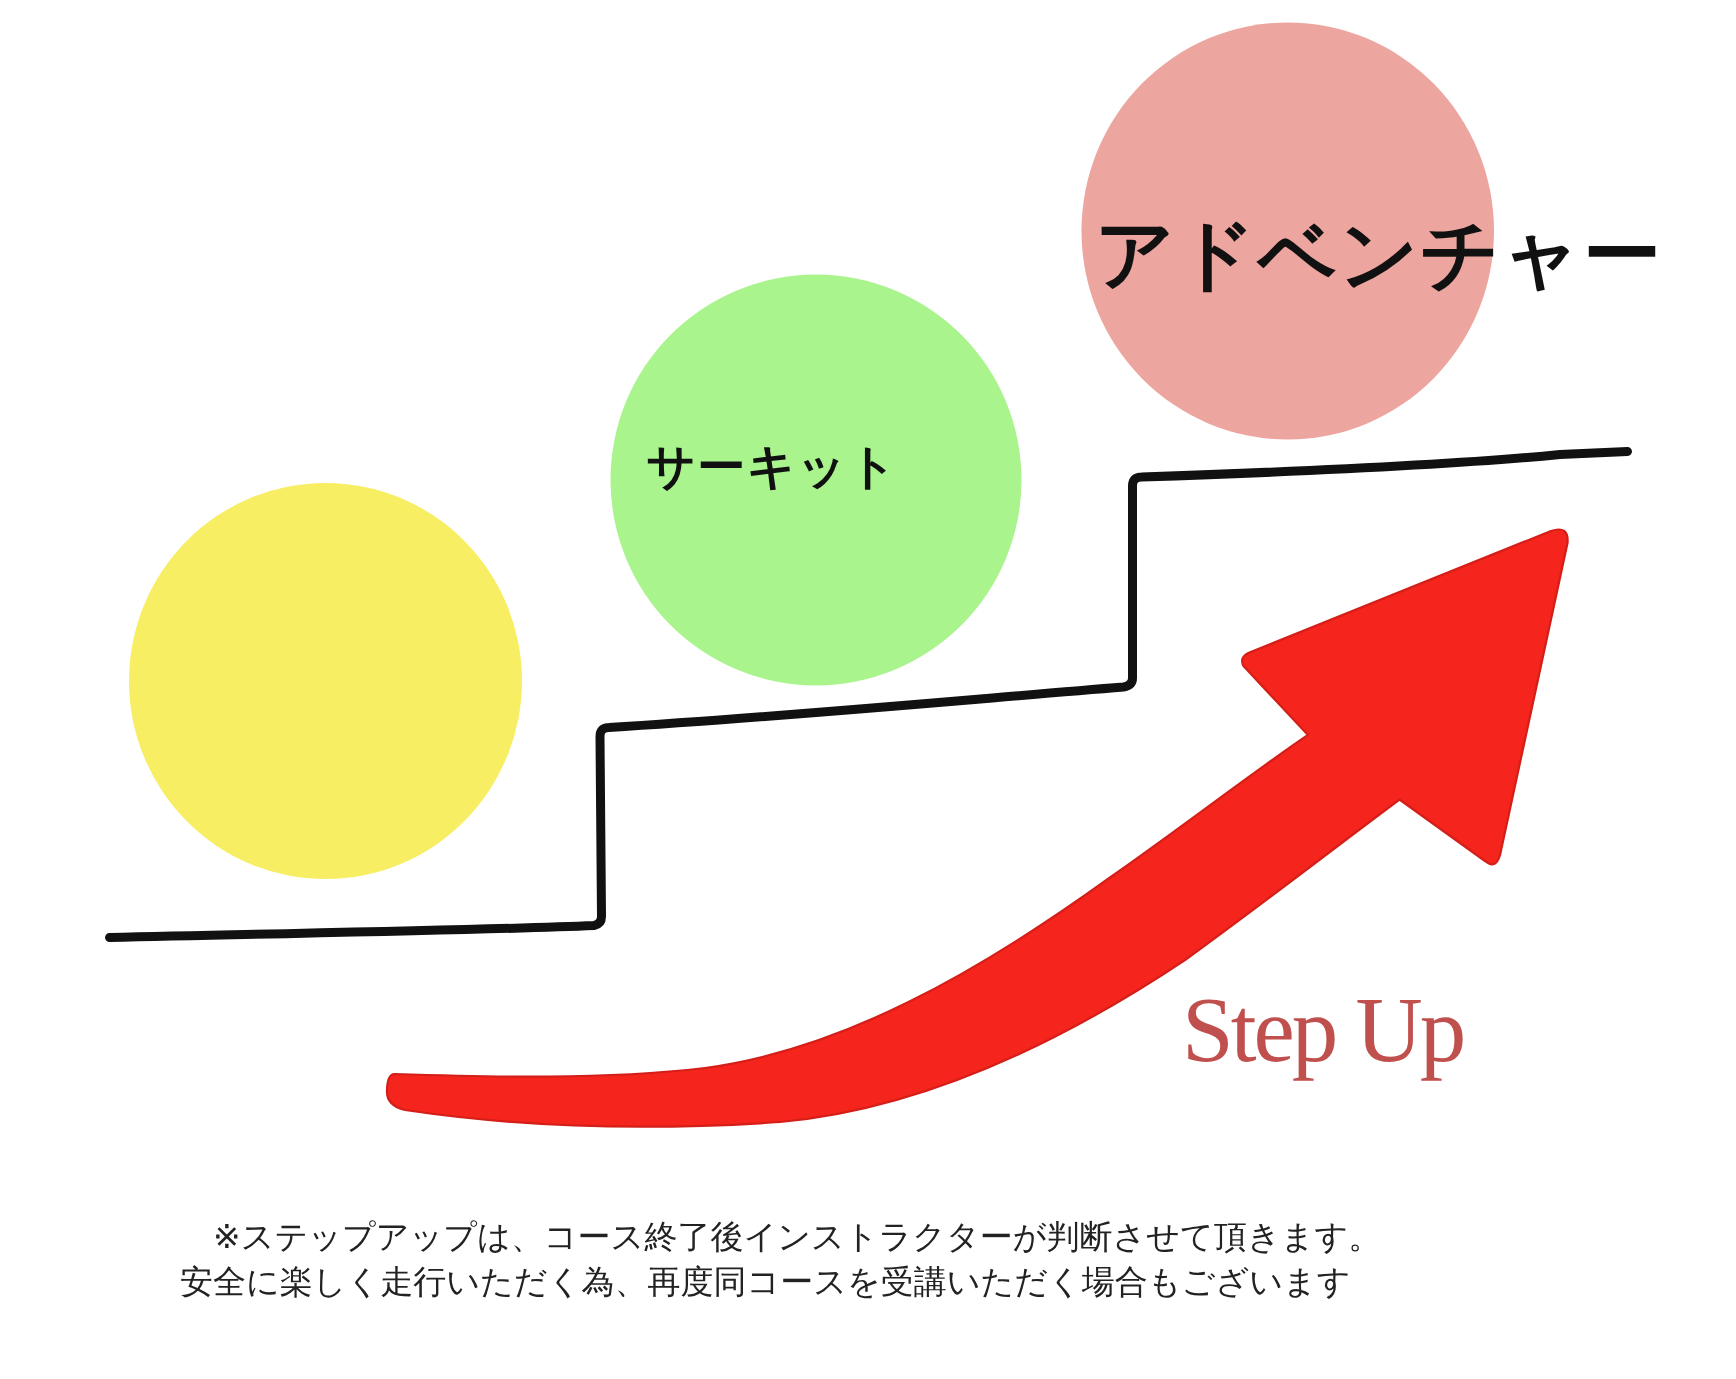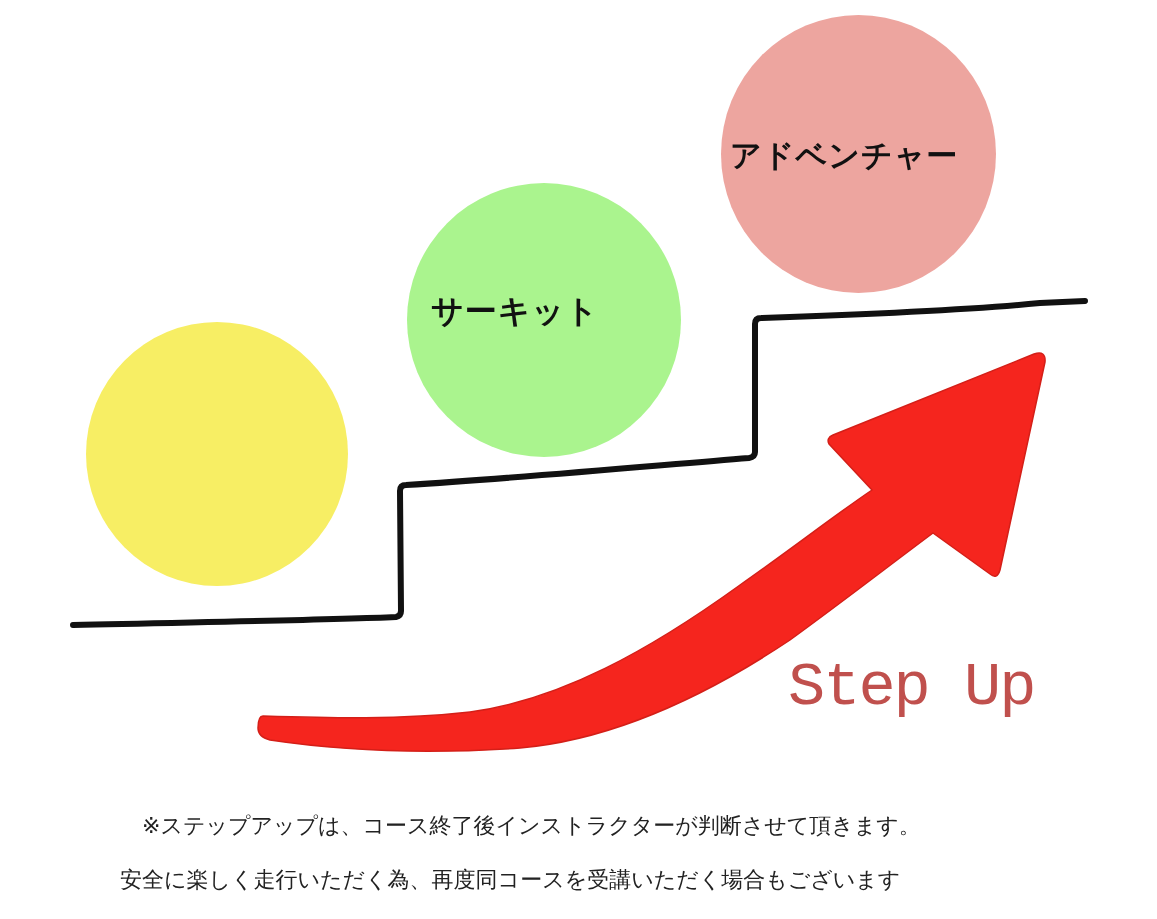--- a/index.html
+++ b/index.html
@@ -44,47 +44,47 @@
     #circle-adventure {
       left: 721px; top: 15px; width: 275px; height: 278px;
     }
     #label-try {
       left: 152px; top: 420px; font-size: 48px;
     }
     #label-circuit {
       left: 431px; top: 290px; font-size: 32px;
     }
     #label-adventure {
-      left: 730px; top: 135px; font-size: 31px;
+      left: 730px; top: 135px; font-size: 52px;
     }
     .svg-layer {
       position: absolute;
       left: 0; top: 0;
     }
     #stepup-label {
       position: absolute;
       left: 788px;
       top: 652px;
-      font-family: Liberation Mono, monospace;
+      font-family: Liberation Serif, serif;
       font-size: 62px;
       font-weight: normal;
       letter-spacing: -2px;
       white-space: nowrap;
     }
     .footnote {
       position: absolute;
       left: 0; top: 0;
       font-family: "DejaVu Sans", "Liberation Sans", sans-serif;
       font-size: 22px;
       color: #222222;
       white-space: nowrap;
       line-height: 28px;
     }
     #footnote-line-1 { left: 94px;  top: 812px; margin-left: 48px; }
-    #footnote-line-2 { left: 120px; top: 842px; margin-top: 24px; }
+    #footnote-line-2 { left: 120px; top: 842px; }
     #footnote-line-3 { left: 120px; top: 870px; }
   </style>
 </head>
 <body>
 
 <div class="canvas">
 
   <div id="circle-try" class="circle" style="background: rgb(247, 238, 100);"></div>
   <div id="circle-circuit" class="circle" style="background: rgb(170, 244, 142);"></div>
   <div id="circle-adventure" class="circle" style="background: rgb(237, 165, 159);"></div>

